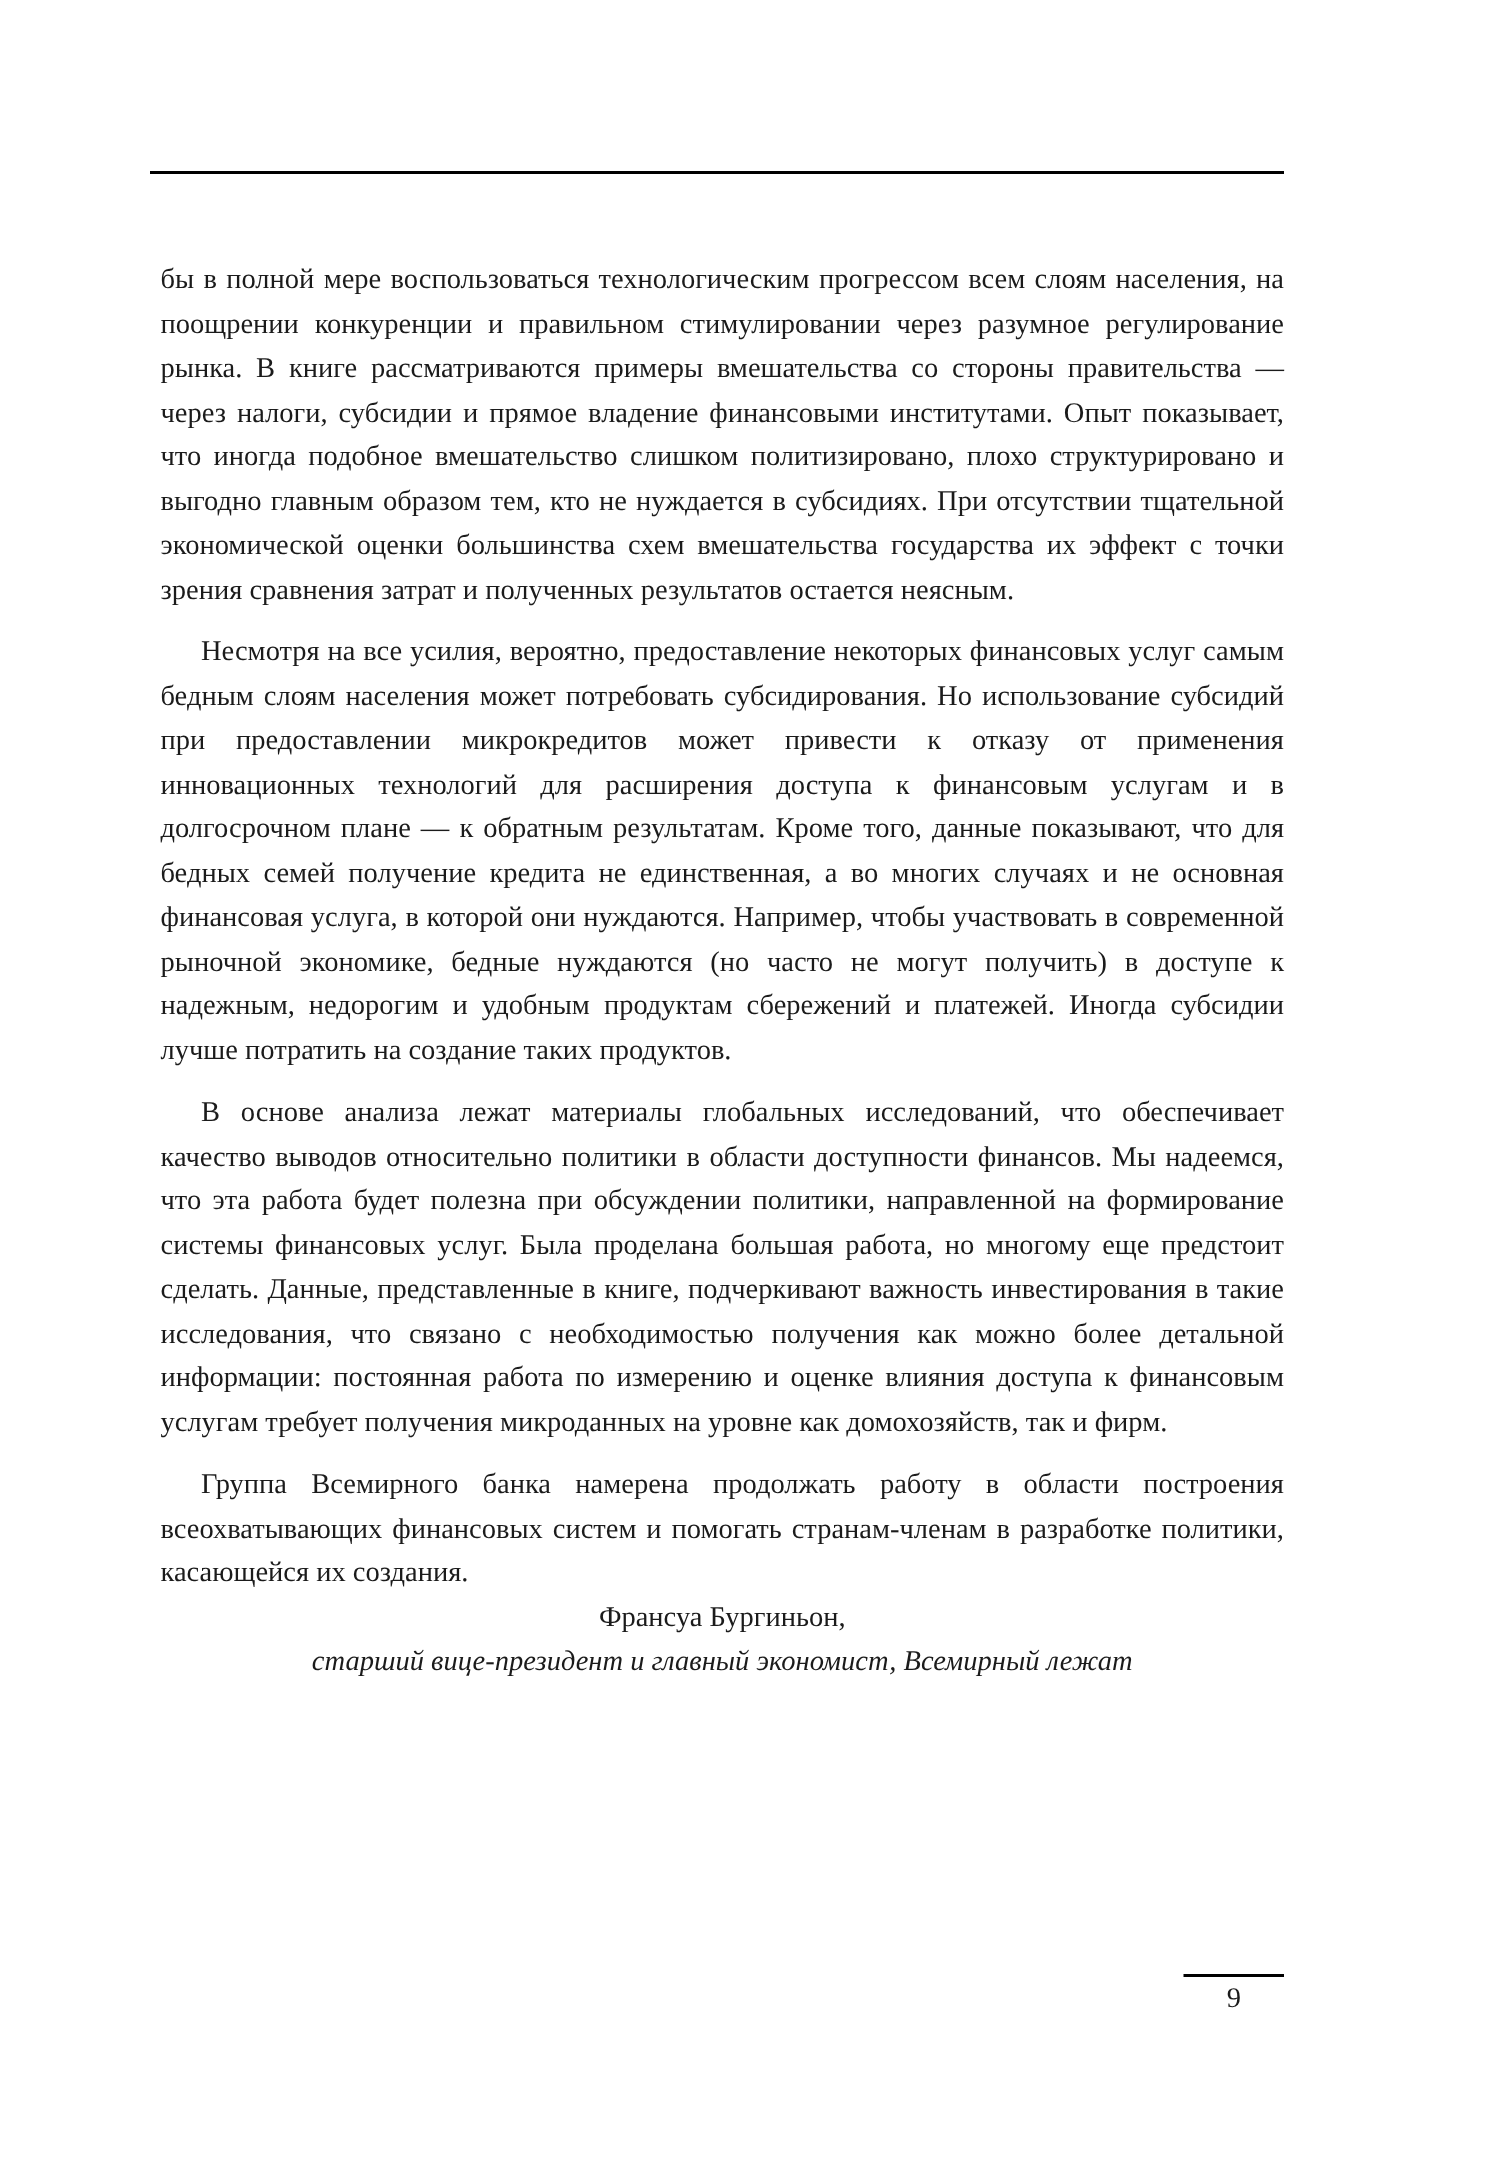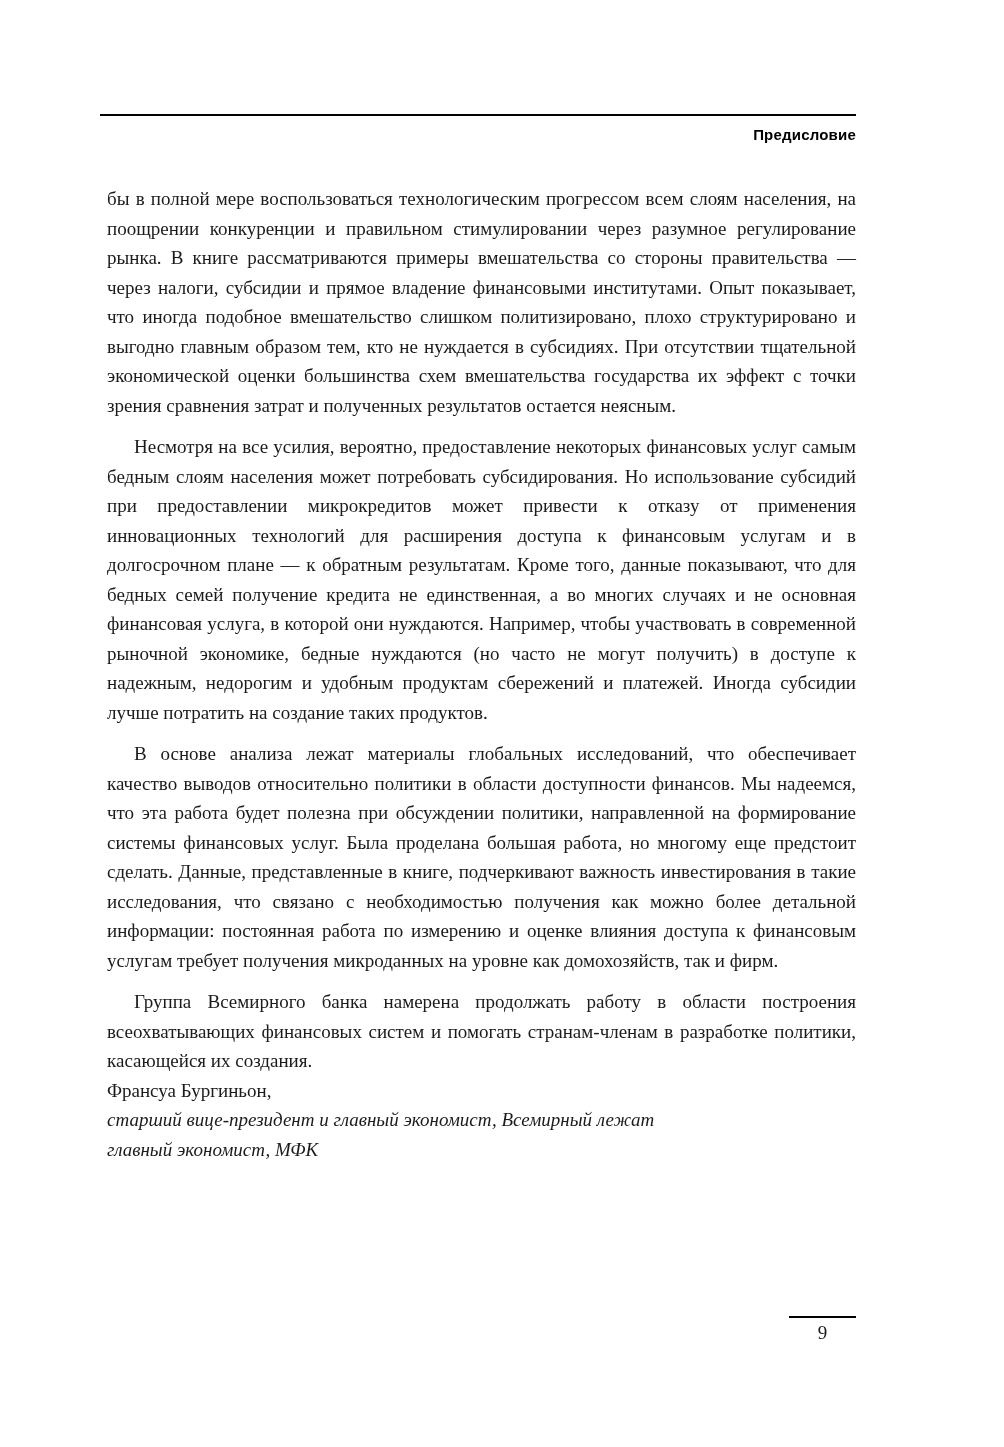--- a/index.html
+++ b/index.html
@@ -32,38 +32,38 @@
     text-align: right;
     font-family: "Liberation Sans", sans-serif;
     font-weight: bold;
     font-size: 15px;
     letter-spacing: 0.2px;
     color: #000000;
   }
   .body {
     position: absolute;
     left: 107px;
-    top: 184px;
+    top: 172px;
     width: 749px;
     font-size: 19px;
     line-height: 29.5px;
     text-align: justify;
     hyphens: auto;
     -webkit-hyphens: auto;
   }
   .para {
     margin: 0;
     padding: 0;
   }
   .para.indent {
     text-indent: 27px;
     margin-top: 12px;
   }
   .signature {
-    text-align: left;
+    text-align: center;
     margin: 0;
   }
   .sig-line {
     line-height: 29.5px;
   }
   .sig-line.italic {
     font-style: italic;
   }
   .foot-rule {
     position: absolute;
@@ -83,32 +83,30 @@
     color: #1b1b1b;
   }
 </style>
 </head>
 <body>
 
 <div class="page" lang="ru">
 
   <div class="top-rule"></div>
 
-  <div class="running-head">Предисловие</div>
 
   <div class="body">
     <p class="para">бы в полной мере воспользоваться технологическим прогрессом всем слоям населения, на поощрении конкуренции и правильном стимулировании через разумное регулирование рынка. В книге рассматриваются примеры вмешательства со стороны правительства — через налоги, субсидии и прямое владение финансовыми институтами. Опыт показывает, что иногда подобное вмешательство слишком политизировано, плохо структурировано и выгодно главным образом тем, кто не нуждается в субсидиях. При отсутствии тщательной экономической оценки большинства схем вмешательства государства их эффект с точки зрения сравнения затрат и полученных результатов остается неясным.</p>
     <p class="para indent">Несмотря на все усилия, вероятно, предоставление некоторых финансовых услуг самым бедным слоям населения может потребовать субсидирования. Но использование субсидий при предоставлении микрокредитов может привести к отказу от применения инновационных технологий для расширения доступа к финансовым услугам и в долгосрочном плане — к обратным результатам. Кроме того, данные показывают, что для бедных семей получение кредита не единственная, а во многих случаях и не основная финансовая услуга, в которой они нуждаются. Например, чтобы участвовать в современной рыночной экономике, бедные нуждаются (но часто не могут получить) в доступе к надежным, недорогим и удобным продуктам сбережений и платежей. Иногда субсидии лучше потратить на создание таких продуктов.</p>
     <p class="para indent">В основе анализа лежат материалы глобальных исследований, что обеспечивает качество выводов относительно политики в области доступности финансов. Мы надеемся, что эта работа будет полезна при обсуждении политики, направленной на формирование системы финансовых услуг. Была проделана большая работа, но многому еще предстоит сделать. Данные, представленные в книге, подчеркивают важность инвестирования в такие исследования, что связано с необходимостью получения как можно более детальной информации: постоянная работа по измерению и оценке влияния доступа к финансовым услугам требует получения микроданных на уровне как домохозяйств, так и фирм.</p>
     <p class="para indent">Группа Всемирного банка намерена продолжать работу в области построения всеохватывающих финансовых систем и помогать странам-членам в разработке политики, касающейся их создания.</p>
 
     <div class="signature">
       <div class="sig-line">Франсуа Бургиньон,</div>
       <div class="sig-line italic">старший вице-президент и главный экономист, Всемирный лежат</div>
-      <div class="sig-line italic">главный экономист, МФК</div>
     </div>
   </div>
 
   <div class="foot-rule"></div>
 
   <div class="page-num">9</div>
 
 </div>
 
 </body></html>

